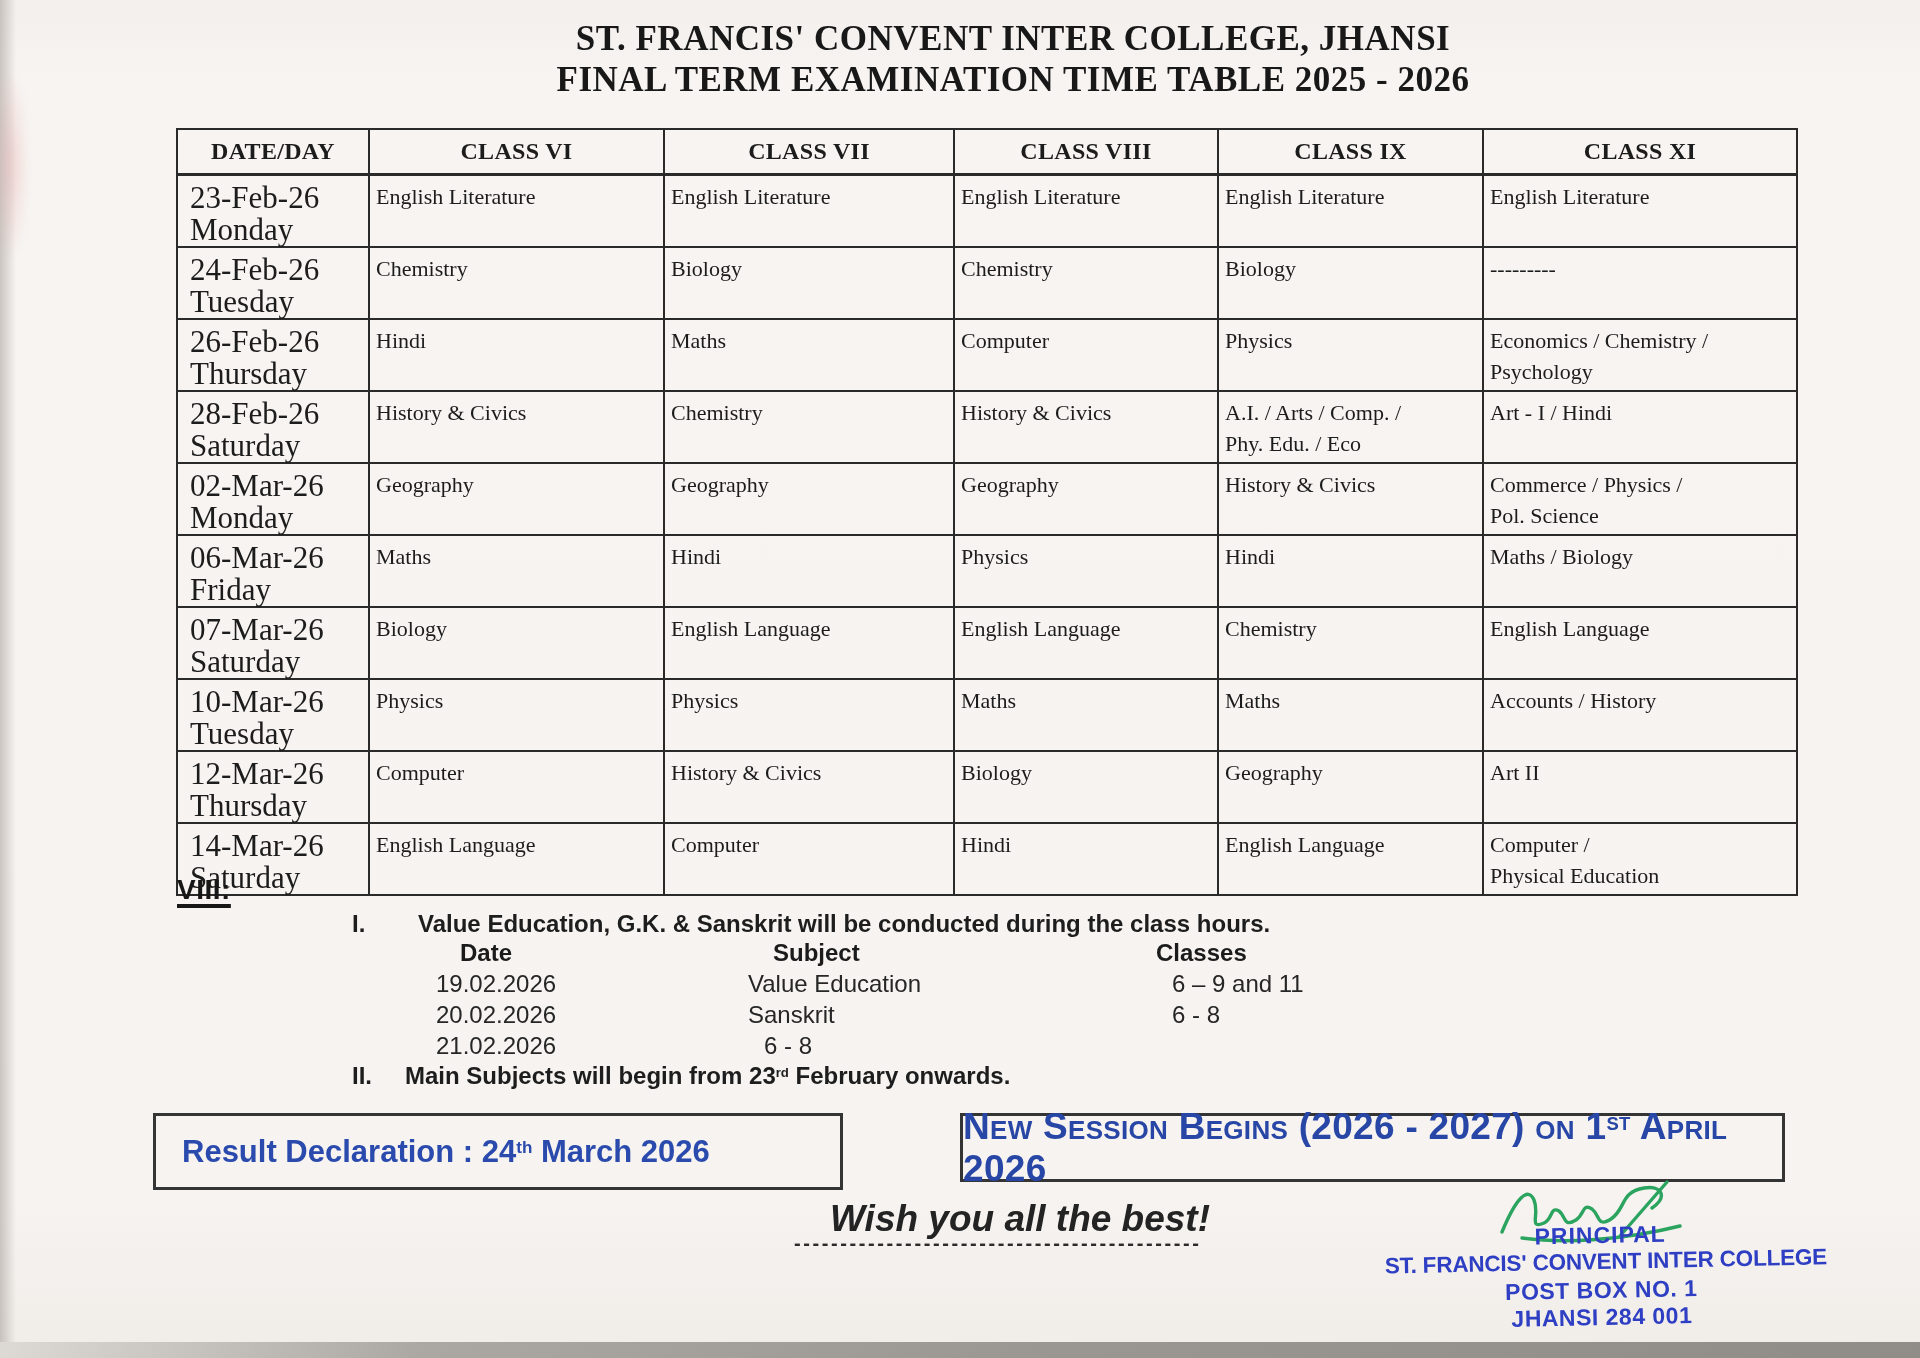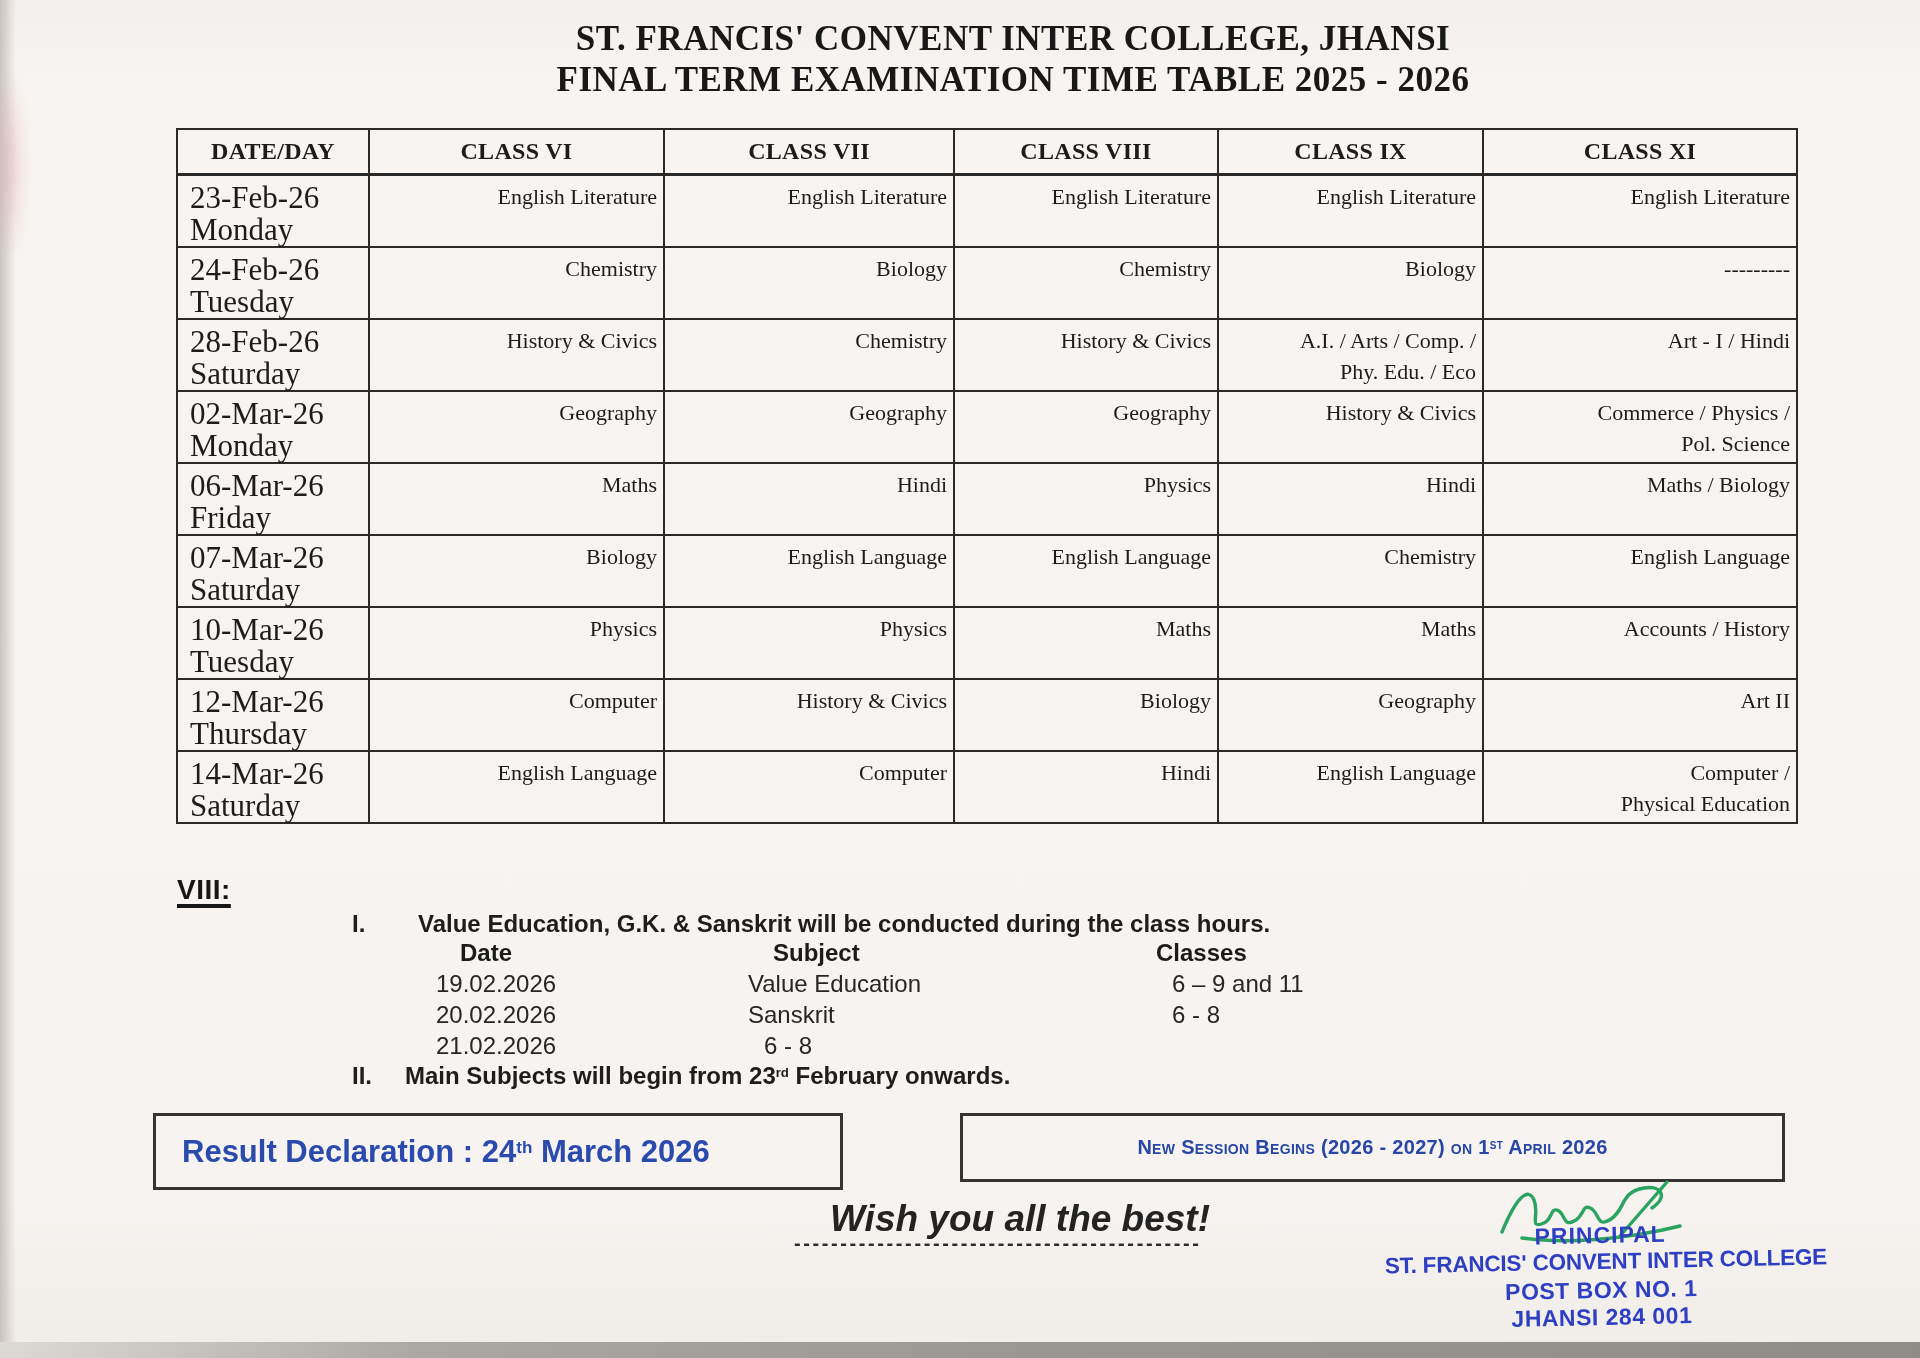--- a/index.html
+++ b/index.html
@@ -25,21 +25,21 @@
 
   
   table.timetable{position:absolute;left:176px;top:128px;width:1620px;
     border-collapse:collapse;table-layout:fixed;background:transparent;}
   table.timetable th,table.timetable td{border:2px solid #2a2a2a;}
   table.timetable thead tr{height:40px;}
   table.timetable tbody tr{height:68px;}
   table.timetable th{font-size:24px;font-weight:bold;text-align:center;padding:8px;letter-spacing:.3px;border-bottom-width:3px;}
   th.h-date{text-align:left;padding-left:12px;}
   td.date-cell{vertical-align:top;text-align:left;padding:6px 4px 0 12px;font-size:31px;line-height:32px;}
-  td.subject-cell{vertical-align:top;text-align:right;padding:5px 6px 0 6px;font-size:22px;line-height:31px;white-space:pre-line;}
+  td.subject-cell{vertical-align:top;text-align:left;padding:5px 6px 0 6px;font-size:22px;line-height:31px;white-space:pre-line;}
   .note-heading{position:absolute;left:177px;top:874px;font-family:"Liberation Sans",sans-serif;
     font-size:28px;font-weight:bold;color:#171717;
     text-decoration:underline;text-decoration-thickness:3.5px;text-underline-offset:5px;letter-spacing:.5px;}
   .note-item{position:absolute;font-family:"Liberation Sans",sans-serif;font-size:24px;font-weight:bold;color:#1d1d1d;line-height:30px;}
   .note-item-1{left:352px;top:909px;}
   .note-item-2{left:352px;top:1058px;}
   .numeral-1{display:inline-block;width:66px;}
   .numeral-2{display:inline-block;width:53px;}
   .schedule{position:absolute;left:436px;top:939px;font-family:"Liberation Sans",sans-serif;
     font-size:24px;color:#262626;display:grid;grid-template-columns:312px 408px 320px;grid-auto-rows:31px;}
@@ -49,21 +49,21 @@
   .sv-cls{padding-left:16px;}
   sup{font-size:.55em;vertical-align:.5em;}
 
   
   .result-box{position:absolute;left:153px;top:1113px;width:690px;height:77px;
     border:3px solid #343434;box-sizing:border-box;display:flex;align-items:center;
     font-family:"Liberation Sans",sans-serif;font-weight:bold;font-size:31px;
     color:var(--accent-blue,#2a4bad);padding-left:26px;}
   .session-box{position:absolute;left:960px;top:1113px;width:825px;height:69px;
     border:3px solid #343434;box-sizing:border-box;display:flex;align-items:center;justify-content:center;
-    font-family:"Liberation Sans",sans-serif;font-weight:bold;font-size:20px;
+    font-family:"Liberation Sans",sans-serif;font-weight:bold;font-size:37px;
     color:var(--accent-blue2,#2746a6);font-variant:small-caps;letter-spacing:.3px;}
   .session-box sup{font-variant:normal;text-transform:uppercase;font-size:.5em;}
 
   
   .wish{position:absolute;left:700px;top:1198px;width:640px;text-align:center;
     font-family:"Liberation Sans",sans-serif;font-style:italic;font-weight:bold;font-size:37px;color:#232323;}
   .dashline{position:absolute;left:794px;top:1232px;width:452px;overflow:hidden;white-space:nowrap;
     font-family:"Liberation Sans",sans-serif;font-weight:bold;font-size:20px;letter-spacing:2.6px;color:#2b2b2b;}
 
   
@@ -126,20 +126,32 @@
             <div>Tuesday</div>
           </td>
           <td class="subject-cell">Chemistry</td>
           <td class="subject-cell">Biology</td>
           <td class="subject-cell">Chemistry</td>
           <td class="subject-cell">Biology</td>
           <td class="subject-cell">---------</td>
         </tr>
         <tr>
           <td class="date-cell">
+            <div>26-Feb-26</div>
+            <div>Thursday</div>
+          </td>
+          <td class="subject-cell">Hindi</td>
+          <td class="subject-cell">Maths</td>
+          <td class="subject-cell">Computer</td>
+          <td class="subject-cell">Physics</td>
+          <td class="subject-cell">Economics / Chemistry /
+Psychology</td>
+        </tr>
+        <tr>
+          <td class="date-cell">
             <div>28-Feb-26</div>
             <div>Saturday</div>
           </td>
           <td class="subject-cell">History &amp; Civics</td>
           <td class="subject-cell">Chemistry</td>
           <td class="subject-cell">History &amp; Civics</td>
           <td class="subject-cell">A.I. / Arts / Comp. /
 Phy. Edu. / Eco</td>
           <td class="subject-cell">Art - I / Hindi</td>
         </tr>

